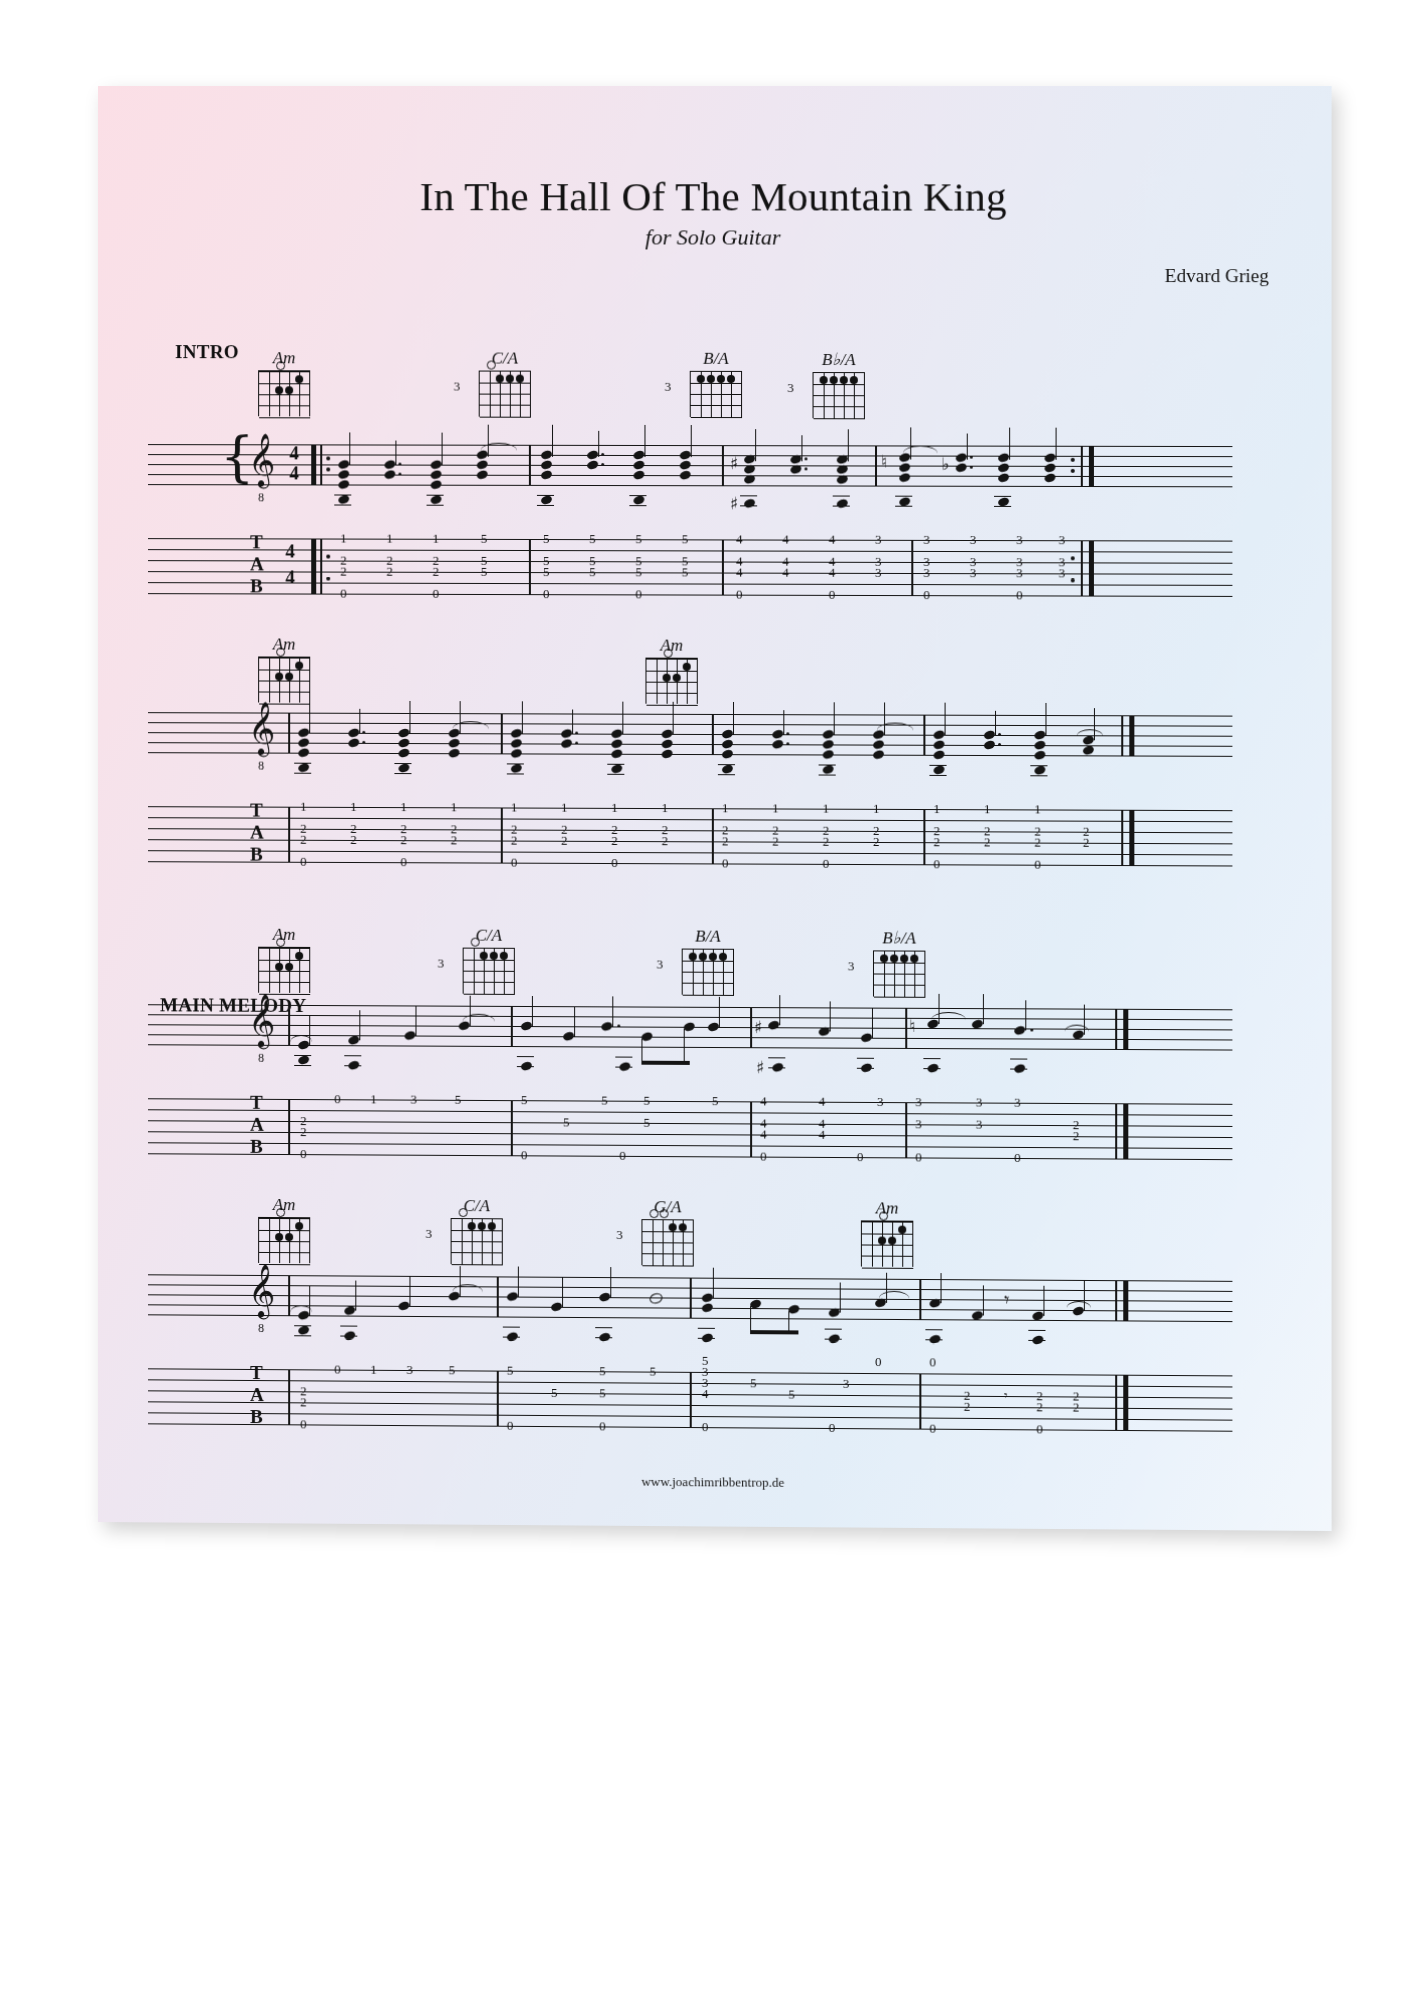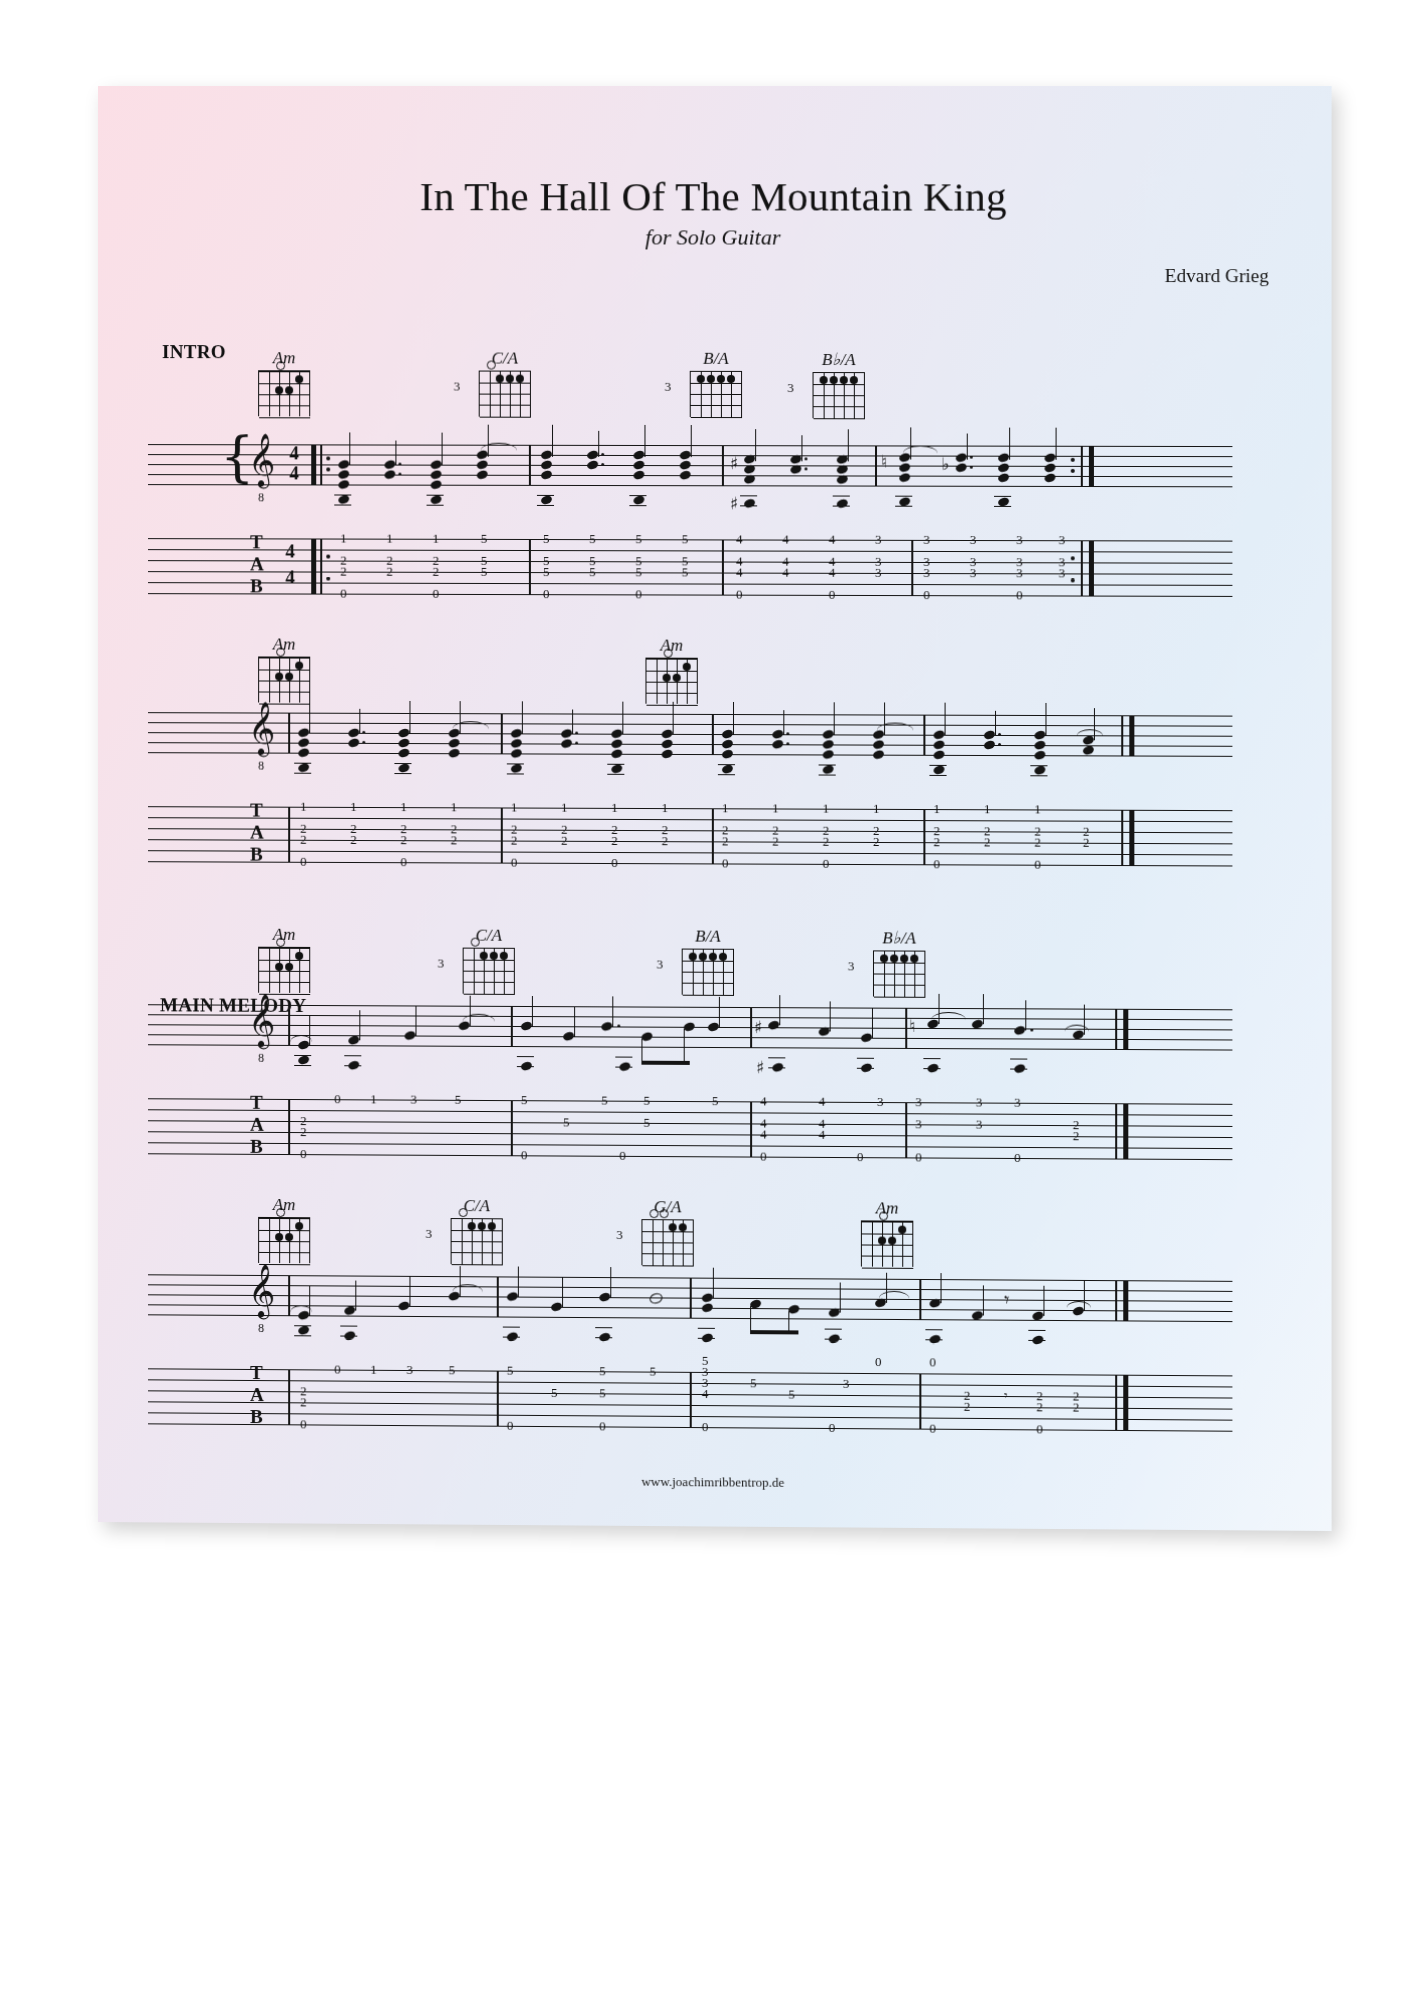--- a/index.html
+++ b/index.html
@@ -301,21 +301,21 @@
 </head>
 <body>
 
 <div id="page-wrap">
   <div id="sheet">
 
     <div class="title">In The Hall Of The Mountain King</div>
     <div class="subtitle">for Solo Guitar</div>
     <div class="composer">Edvard Grieg</div>
 
-    <div class="section-label" style="left:64px; top:255px;">INTRO</div>
+    <div class="section-label" style="left:77px; top:255px;">INTRO</div>
     <div class="section-label" style="left:62px; top:908px;">MAIN MELODY</div>
 
     <div class="footer-url">www.joachimribbentrop.de</div>
 
     <div class="chord" style="left:148px; top:262px;">
       <div class="cname">Am</div>
       <div class="grid-wrap">
         <div class="grid">
           <div class="v" style="left:10px"></div>
             <div class="v" style="left:20px"></div>

